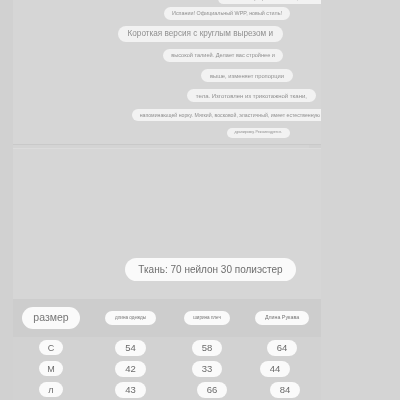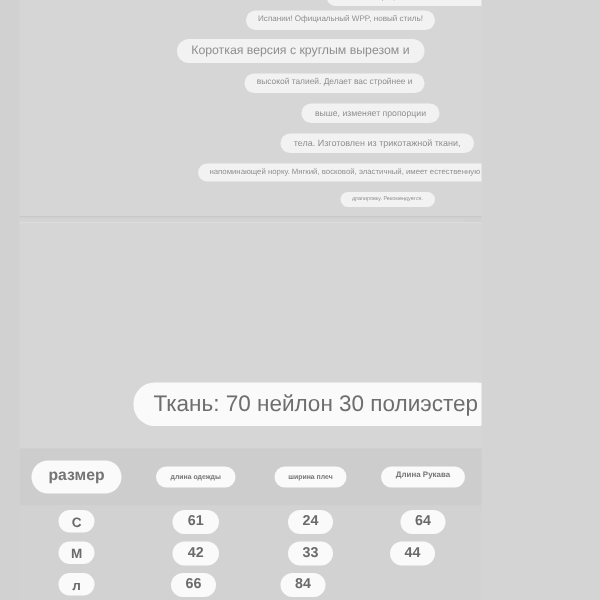--- a/index.html
+++ b/index.html
@@ -116,21 +116,21 @@
     height: 150px;
     background: #d6d6d6;
     display: flex;
     align-items: center;
     justify-content: center;
   }
   .fabric-pill {
     display: inline-block;
     background: #fafafa;
     color: #6e6e6e;
-    font-size: 15px;
+    font-size: 10px;
     padding: 6px 13px;
     border-radius: 14px;
     white-space: nowrap;
     position: relative;
     top: 24px;
     left: 10px;
     margin-top: 42px;
   }
 
   
@@ -155,21 +155,20 @@
     display: flex;
     align-items: center;
     background: #d2d2d2;
   }
 
   .cell {
     display: flex;
     align-items: flex-end;
     justify-content: center;
     box-sizing: border-box;
-    font-weight: bold;
   }
   .cell.c0 { width: 76px; }
   .cell.c1 { width: 83px; }
   .cell.c2 { width: 70px; }
   .cell.c3 { width: 80px; }
   .cell.c4 { width: 66px; }
 
   .hpill {
     display: inline-block;
     background: #fafafa;
@@ -270,24 +269,24 @@
       <div class="cell c4">
         <span class="hpill h-tiny">окружность груди</span>
       </div>
     </div>
 
     <div class="table-row">
       <div class="cell c0">
         <span class="vpill size-label">С</span>
       </div>
       <div class="cell c1">
-        <span class="vpill">61</span>
+        <span class="vpill">54</span>
       </div>
       <div class="cell c2">
-        <span class="vpill">24</span>
+        <span class="vpill">58</span>
       </div>
       <div class="cell c3">
         <span class="vpill">64</span>
       </div>
       <div class="cell c4">
         <span class="vpill">60</span>
       </div>
     </div>
 
     <div class="table-row">
@@ -302,20 +301,23 @@
       </div>
       <div class="cell c4">
         <span class="vpill">44</span>
       </div>
     </div>
 
     <div class="table-row">
       <div class="cell c0">
         <span class="vpill size-label">л</span>
       </div>
+      <div class="cell c1">
+        <span class="vpill">43</span>
+      </div>
       <div class="cell c3">
         <span class="vpill">66</span>
       </div>
       <div class="cell c4">
         <span class="vpill">84</span>
       </div>
     </div>
 
   </div>
 

